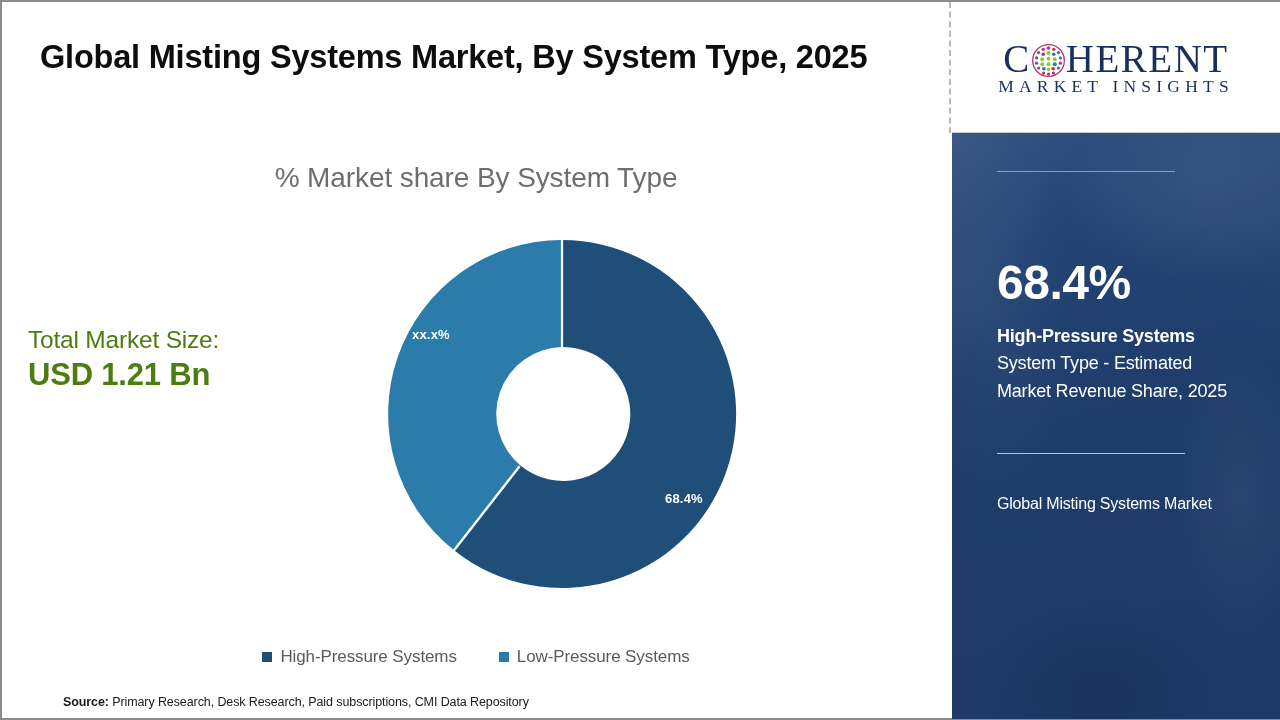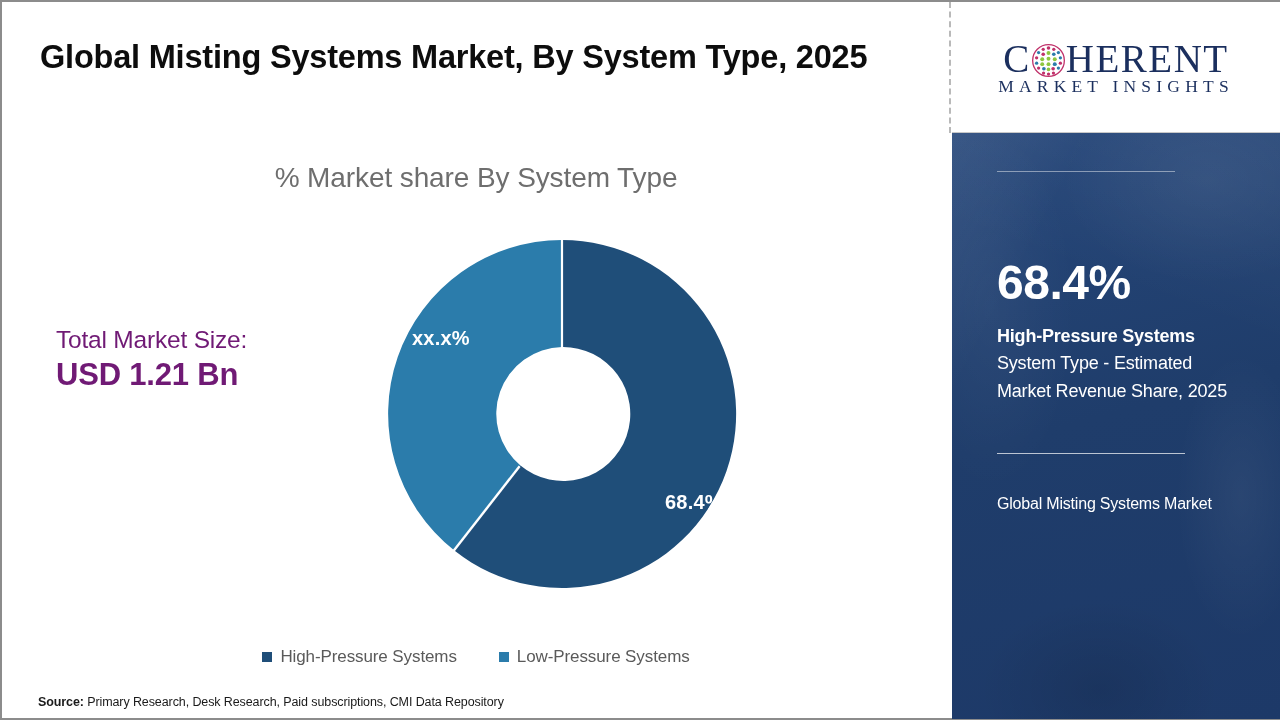--- a/index.html
+++ b/index.html
@@ -50,22 +50,21 @@
     text-align: center;
     font-size: 28px;
     color: #6e6e6e;
     letter-spacing: -0.1px;
   }
 
   .market-size {
     position: absolute;
     left: 26px;
     top: 322px;
-    color: #701a75;
-    margin-left: 28px;
+    color: #4d7c0f;
   }
   .market-size .ms-label {
     font-size: 24.5px;
     line-height: 1.28;
     letter-spacing: -0.2px;
   }
   .market-size .ms-value {
     font-size: 31px;
     font-weight: bold;
     line-height: 1.28;
@@ -79,21 +78,21 @@
     top: 228px;
     width: 368px;
     height: 368px;
   }
   .donut-wrap svg { display: block; }
 
   .donut-label {
     position: absolute;
     font-weight: bold;
     color: #ffffff;
-    font-size: 20px;
+    font-size: 13px;
     letter-spacing: 0.2px;
     white-space: nowrap;
   }
   .label-low  { left: 410px; top: 325px; }
   .label-high { left: 663px; top: 489px; }
 
   
   .legend {
     position: absolute;
     left: 0;
@@ -121,21 +120,21 @@
 
   
   .source {
     position: absolute;
     left: 36px;
     top: 693px;
     font-size: 12.5px;
     color: #1a1a1a;
     letter-spacing: -0.1px;
   }
-  .source b { font-weight: bold; }
+  .source b { font-weight: bold; margin-left: 25px; }
 
   
   .divider {
     position: absolute;
     left: 947px;
     top: 0;
     width: 0;
     height: 131px;
     border-left: 2px dashed #b9b9b9;
   }

